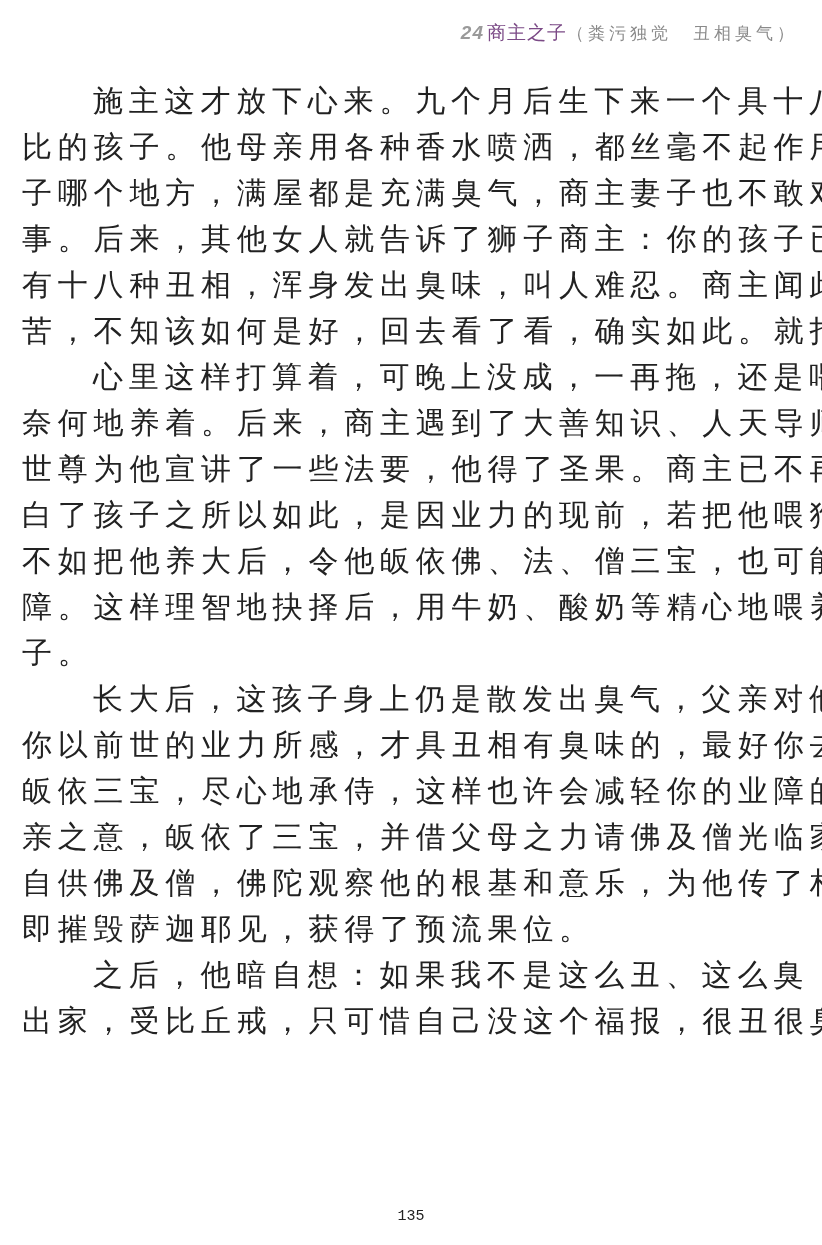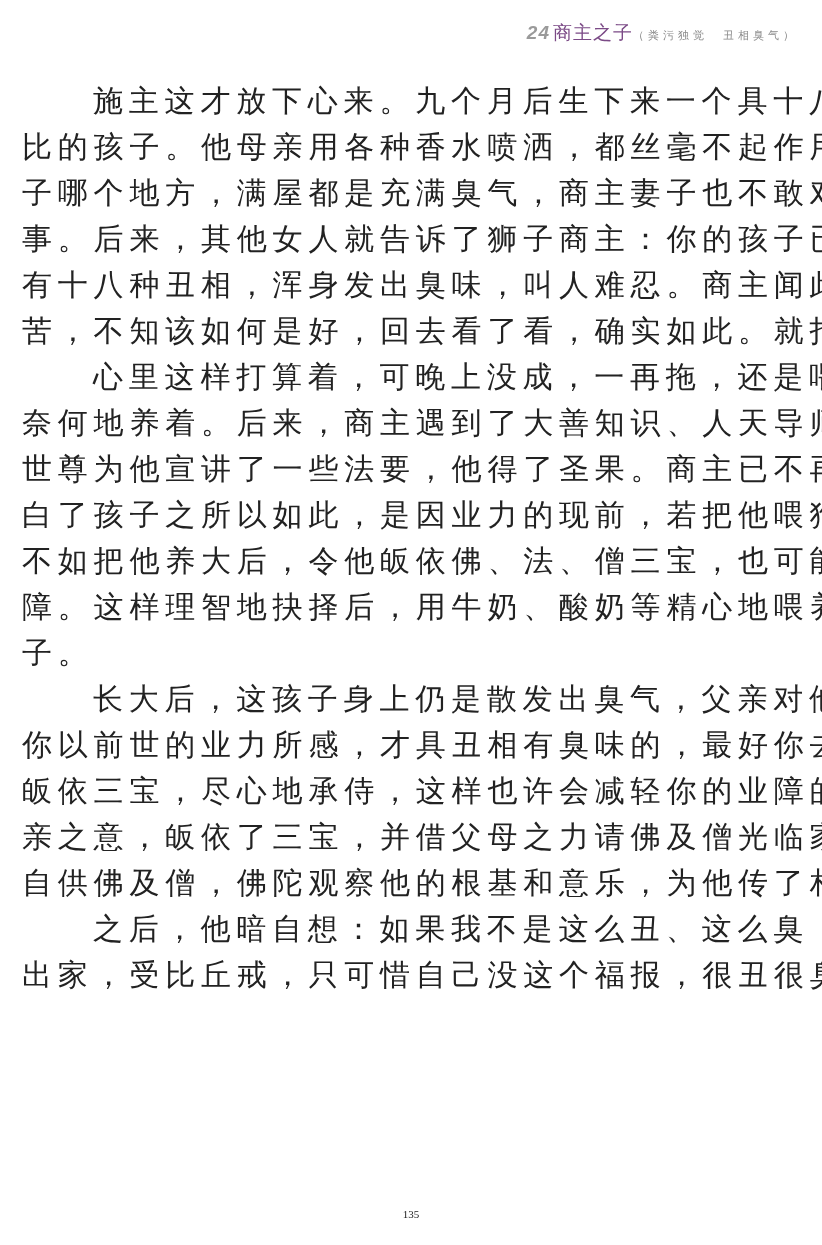--- a/index.html
+++ b/index.html
@@ -31,21 +31,21 @@
     font-family: "Liberation Sans", sans-serif;
     margin-right: 3px;
     text-align: center;
   }
   .running-header .chap-title {
     color: #7b4a86;
   }
   .running-header .chap-sub {
     color: #8a8a8a;
     letter-spacing: 4px;
-    font-size: 11px;
+    font-size: 17px;
   }
   .body-text {
     position: absolute;
     top: 78px;
     left: 22px;
     width: 788px;
   }
   .line {
     display: block;
     height: 46px;
@@ -58,22 +58,22 @@
   }
   .line.indent {
     padding-left: 71px;
   }
   .page-number {
     position: absolute;
     top: 1208px;
     left: 0;
     width: 822px;
     text-align: center;
-    font-family: Liberation Serif, serif;
-    font-size: 11px;
+    font-family: Liberation Mono, monospace;
+    font-size: 15px;
     color: #222;
   }
 </style>
 </head>
 <body>
 
 <div class="running-header">
   <span class="chap-num">24</span><span class="chap-title">商主之子</span><span class="chap-sub">（粪污独觉　丑相臭气）</span>
 </div>
 
@@ -89,17 +89,18 @@
   <span class="line">世尊为他宣讲了一些法要，他得了圣果。商主已不再害众生，也明</span>
   <span class="line">白了孩子之所以如此，是因业力的现前，若把他喂狗，太不应理，</span>
   <span class="line">不如把他养大后，令他皈依佛、法、僧三宝，也可能会清净他的业</span>
   <span class="line">障。这样理智地抉择后，用牛奶、酸奶等精心地喂养照料着这个孩</span>
   <span class="line">子。</span>
   <span class="line indent">长大后，这孩子身上仍是散发出臭气，父亲对他说：「孩子，</span>
   <span class="line">你以前世的业力所感，才具丑相有臭味的，最好你去释迦牟尼佛前</span>
   <span class="line">皈依三宝，尽心地承侍，这样也许会减轻你的业障的。」他顺从父</span>
   <span class="line">亲之意，皈依了三宝，并借父母之力请佛及僧光临家中应供，他亲</span>
   <span class="line">自供佛及僧，佛陀观察他的根基和意乐，为他传了相应的法，他立</span>
+  <span class="line">即摧毁萨迦耶见，获得了预流果位。</span>
   <span class="line indent">之后，他暗自想：如果我不是这么丑、这么臭，我就可以随佛</span>
   <span class="line">出家，受比丘戒，只可惜自己没这个福报，很丑很臭。就在发心的</span>
 </div>
 
 <div class="page-number">135</div>
 
 </body></html>

